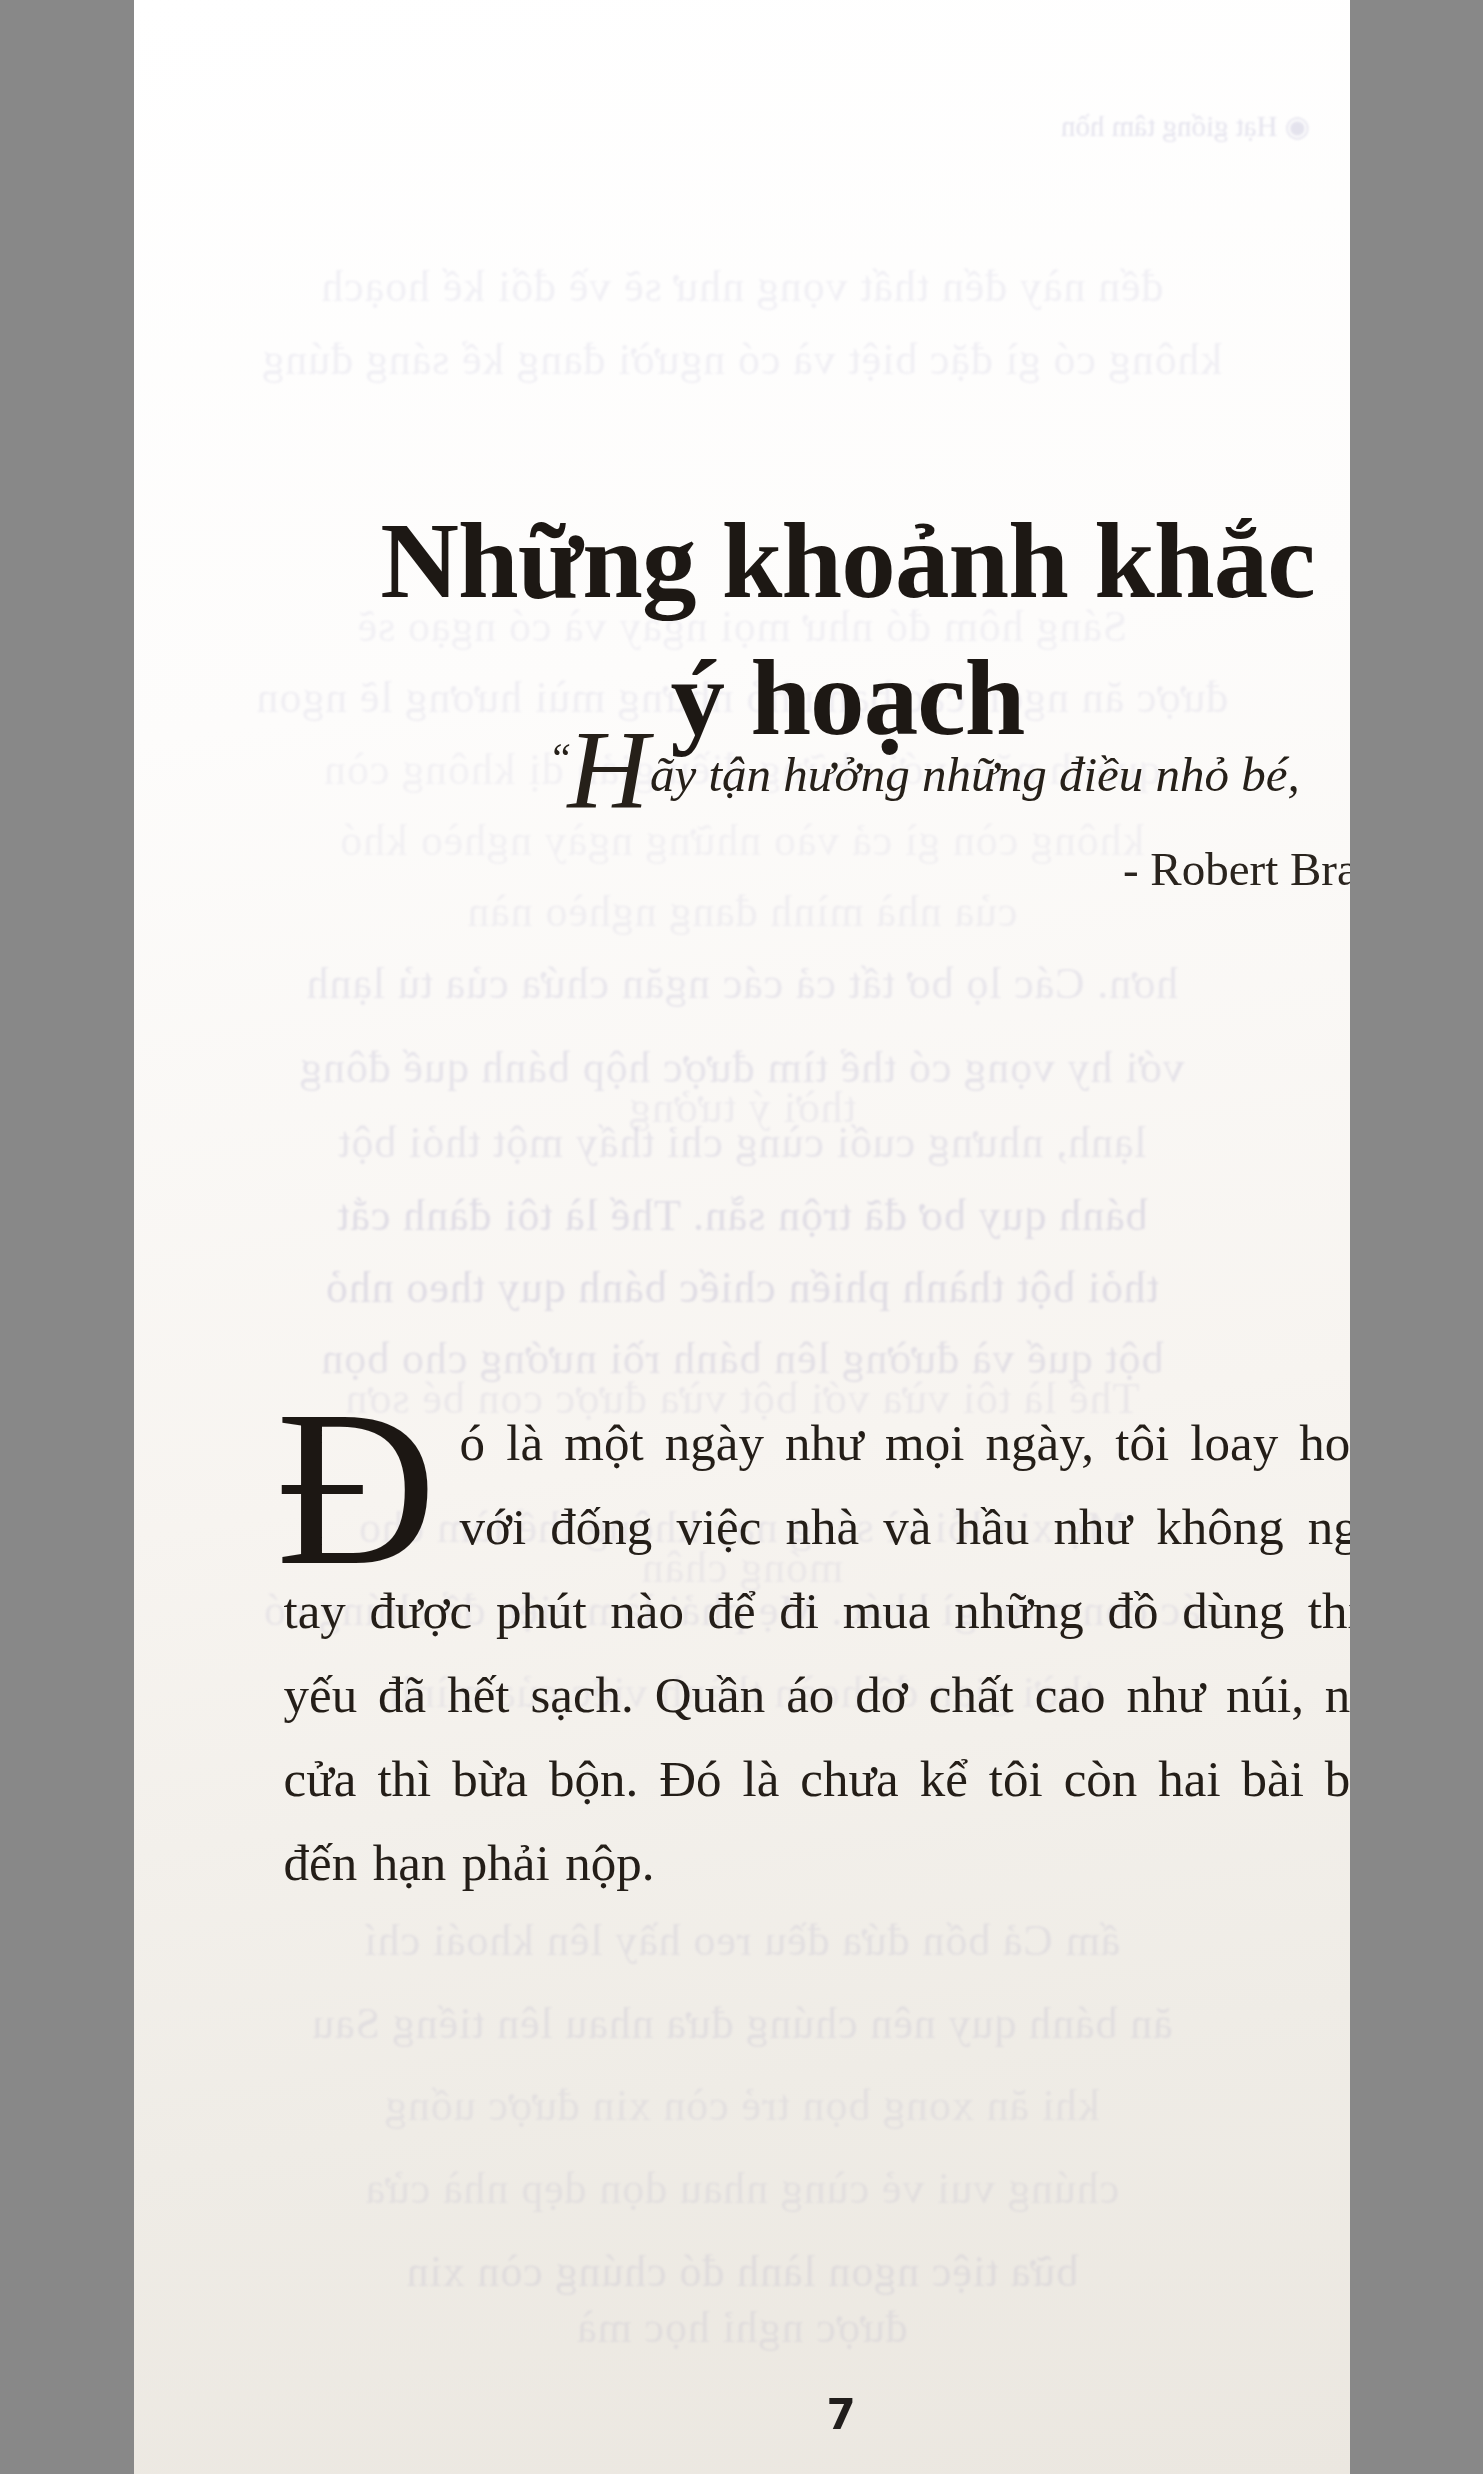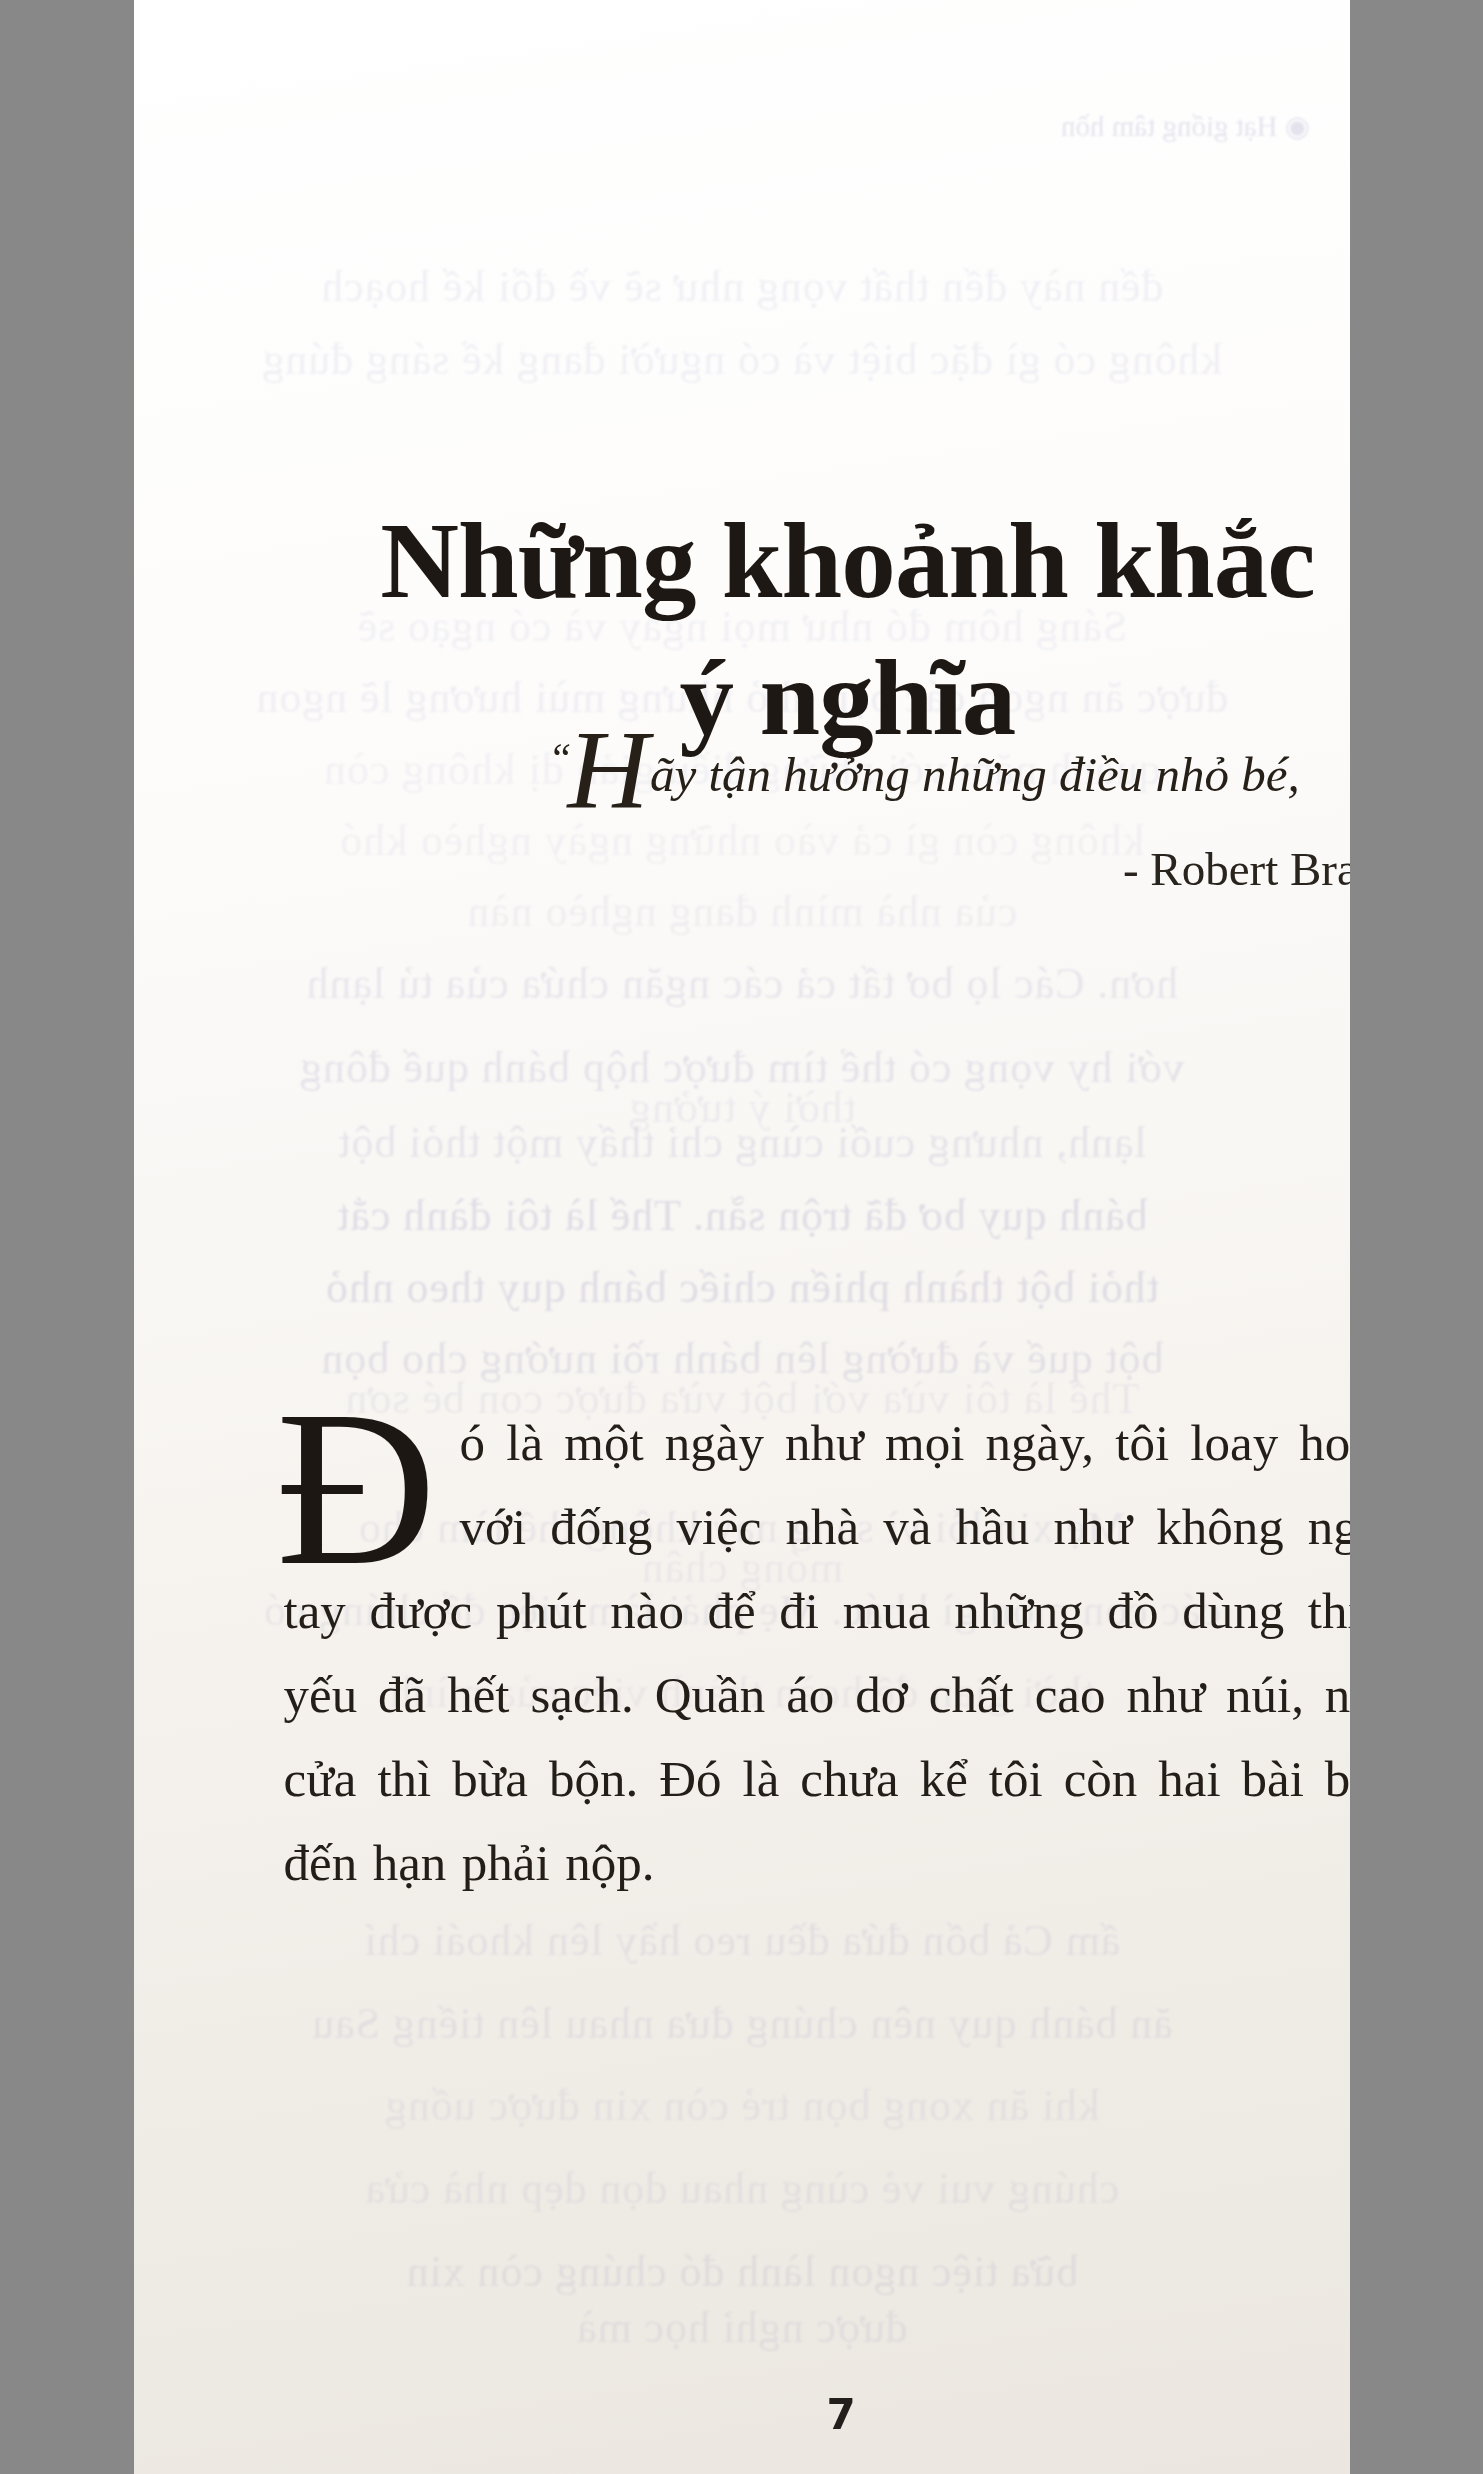--- a/index.html
+++ b/index.html
@@ -120,21 +120,21 @@
       <div class="ghost-line" style="top: 2080px; opacity: 0.1;">khi ăn xong bọn trẻ còn xin được uống</div>
       <div class="ghost-line" style="top: 2163px; opacity: 0.1;">chúng vui vẻ cùng nhau dọn dẹp nhà cửa</div>
       <div class="ghost-line" style="top: 2246px; opacity: 0.12;">bữa tiệc ngon lành đó chúng còn xin</div>
       <div class="ghost-line" style="top: 2302px; opacity: 0.11;">được nghỉ học mà</div>
     </div>
 
   <div class="content">
 
     <h1 class="chapter-title">
       <span>Những khoảnh khắc</span><br>
-      <span>ý nghĩa</span>
+      <span>ý hoạch</span>
     </h1>
 
     <div class="quote">
       <div>
         <span class="quote-open">“</span><span class="quote-lead">H</span><span>ãy tận hưởng những điều nhỏ bé,</span>
       </div>
       <div class="attribution">- Robert Brault</div>
     </div>
 
     <div class="body-text">

